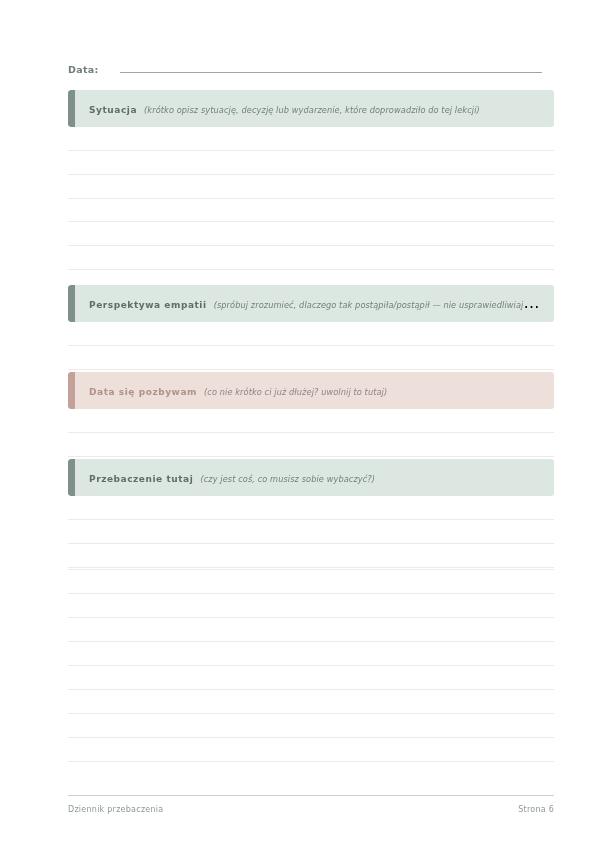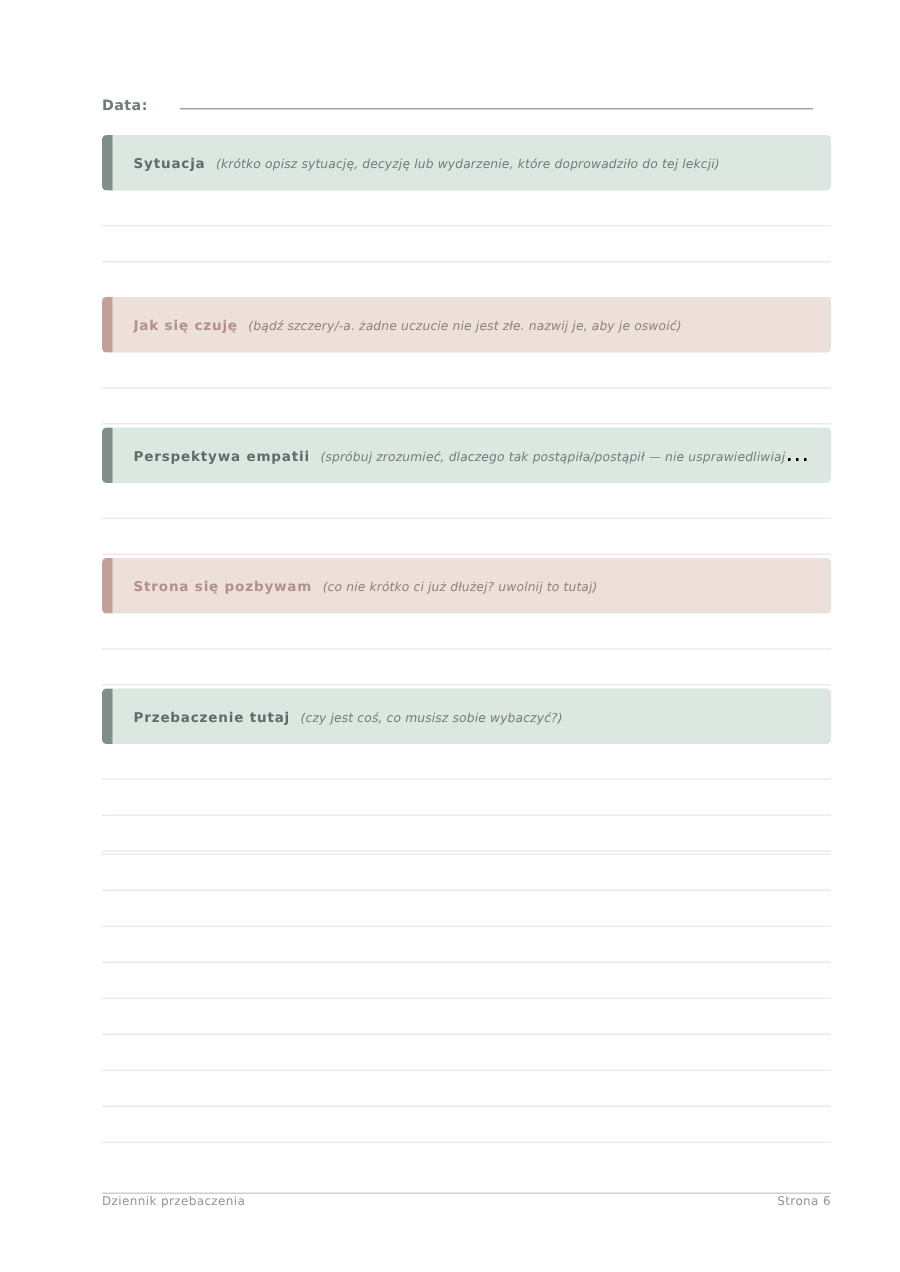--- a/index.html
+++ b/index.html
@@ -111,20 +111,21 @@
     border-bottom-color: #efe9e6;
   }
 
   
   .footer {
     position: absolute;
     left: 57px;
     top: 795px;
     width: 486px;
     border-top: 1px solid #c9d1cf;
+    padding-top: 9px;
     display: flex;
     justify-content: space-between;
     align-items: center;
   }
   .footer-text {
     font-size: 8px;
     color: #8d9997;
     letter-spacing: 0.25px;
   }
 </style>
@@ -144,45 +145,41 @@
           <span class="accent"></span>
           <div class="band-text"><span class="band-title">Sytuacja</span><span class="band-hint">(krótko opisz sytuację, decyzję lub wydarzenie, które doprowadziło do tej lekcji)</span></div>
         </div>
         <div class="lines">
           <div class="wline"></div>
           <div class="wline warm"></div>
           <div class="wline"></div>
         </div>
       </div>
       <div class="section v-rose" style="top: 198px;">
-        <div class="band">
-          <span class="accent"></span>
-          <div class="band-text"><span class="band-title">Jak się czuję</span><span class="band-hint">(bądź szczery/-a. żadne uczucie nie jest złe. nazwij je, aby je oswoić)</span></div>
-        </div>
         <div class="lines">
           <div class="wline"></div>
           <div class="wline warm"></div>
           <div class="wline"></div>
         </div>
       </div>
       <div class="section v-green" style="top: 285px;">
         <div class="band">
           <span class="accent"></span>
           <div class="band-text"><span class="band-title">Perspektywa empatii</span><span class="band-hint">(spróbuj zrozumieć, dlaczego tak postąpiła/postąpił — nie usprawiedliwiając krzywdy)</span></div>
         </div>
         <div class="lines">
           <div class="wline"></div>
           <div class="wline warm"></div>
           <div class="wline"></div>
         </div>
       </div>
       <div class="section v-rose" style="top: 372px;">
         <div class="band">
           <span class="accent"></span>
-          <div class="band-text"><span class="band-title">Strona się pozbywam</span><span class="band-hint">(co nie krótko ci już dłużej? uwolnij to tutaj)</span></div>
+          <div class="band-text"><span class="band-title">Data się pozbywam</span><span class="band-hint">(co nie krótko ci już dłużej? uwolnij to tutaj)</span></div>
         </div>
         <div class="lines">
           <div class="wline"></div>
           <div class="wline warm"></div>
           <div class="wline"></div>
         </div>
       </div>
       <div class="section v-green" style="top: 459px;">
         <div class="band">
           <span class="accent"></span>

